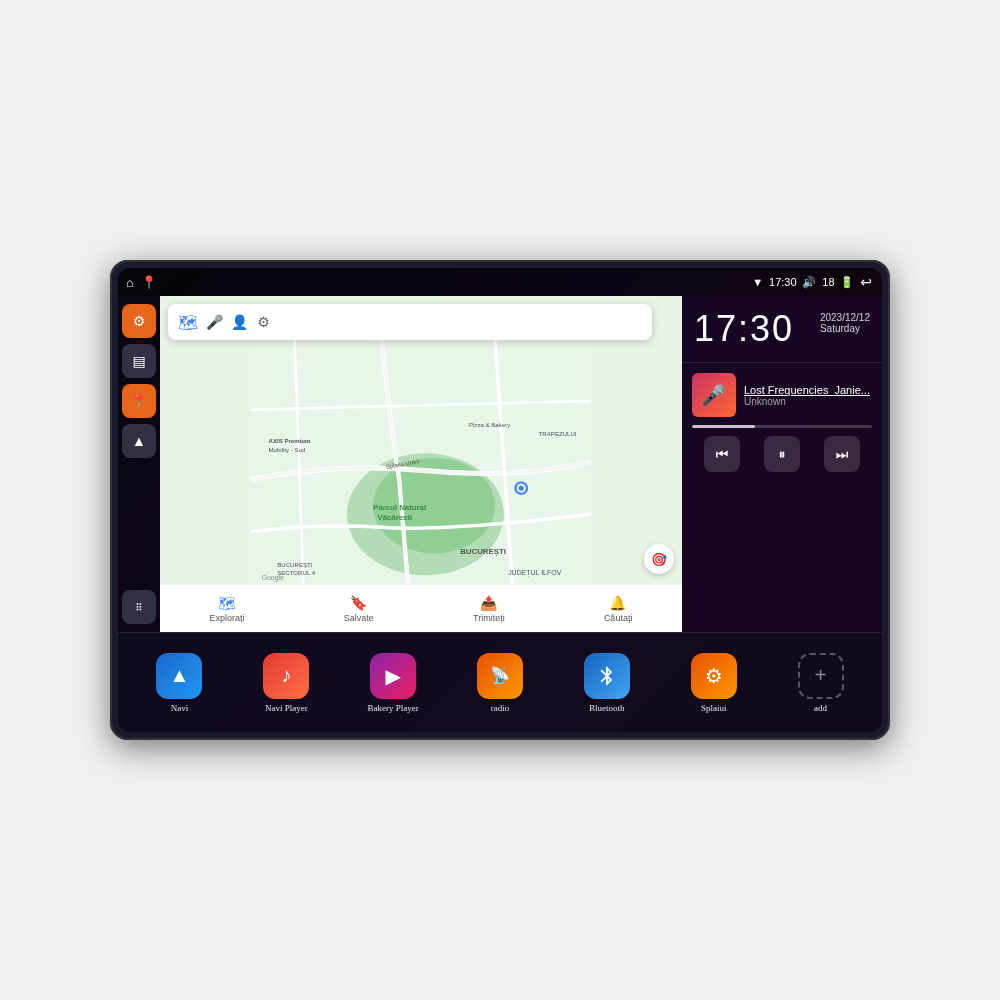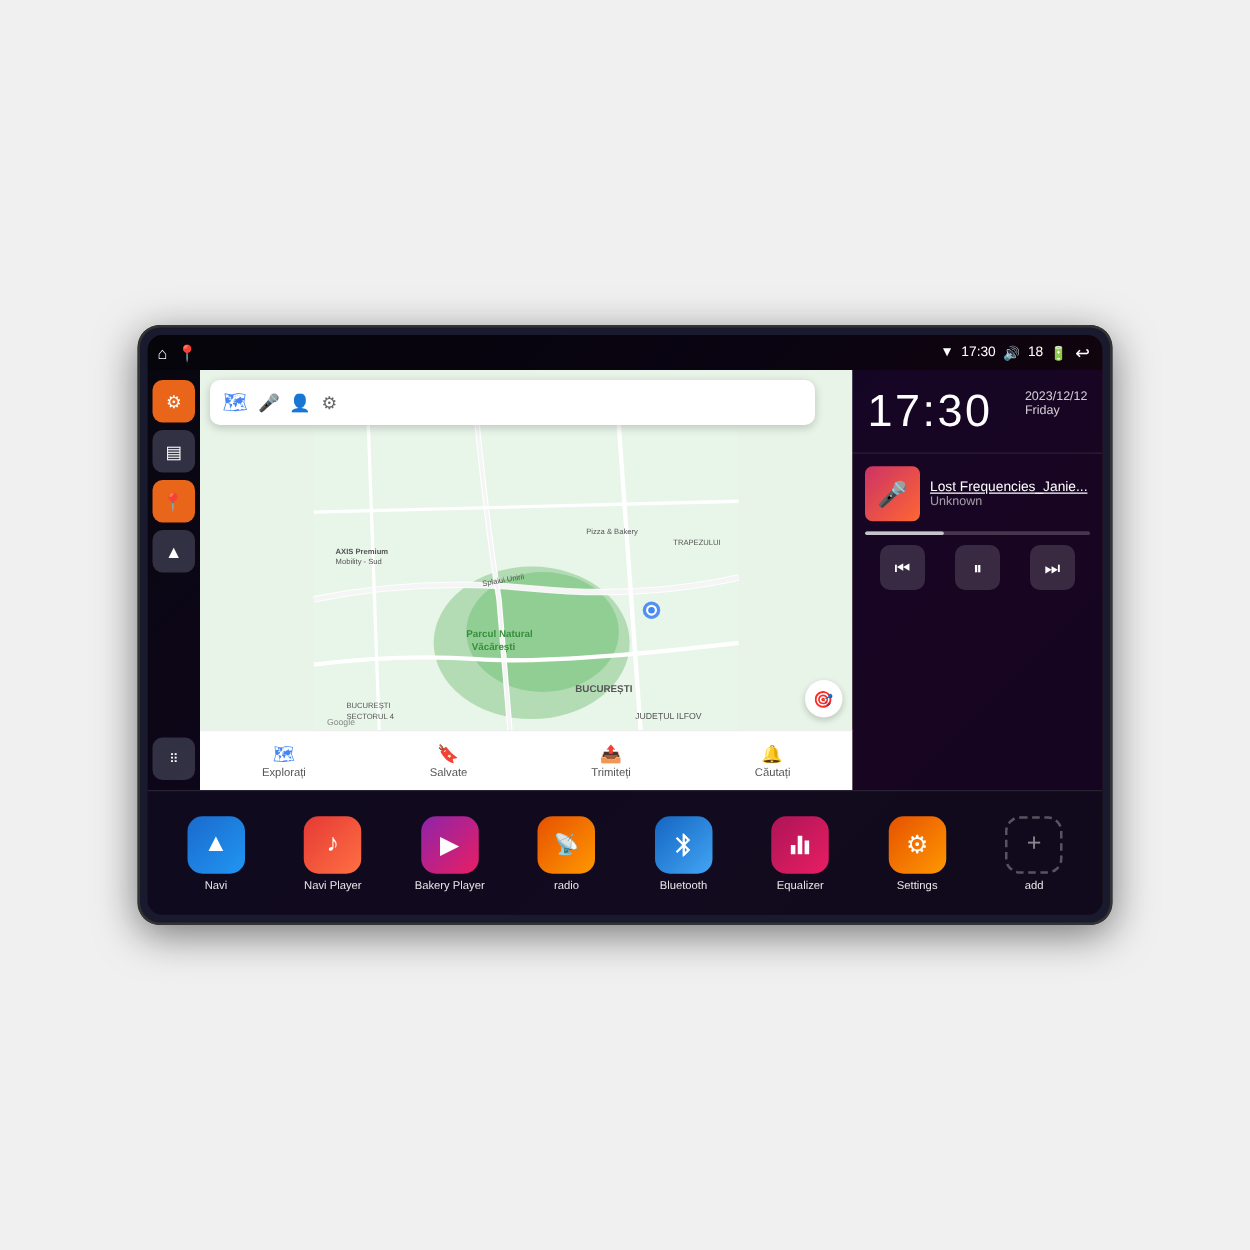--- a/index.html
+++ b/index.html
@@ -362,20 +362,21 @@
     .app-icon-add { 
       background: transparent; 
       border: 2px dashed rgba(255,255,255,0.3);
     }
 
     .app-label {
       color: rgba(255,255,255,0.9);
       font-size: 9px;
       text-align: center;
       white-space: nowrap;
+      font-family: Liberation Serif, serif;
     }
 
     .location-btn {
       position: absolute;
       right: 8px;
       bottom: 58px;
       width: 30px;
       height: 30px;
       background: white;
       border-radius: 50%;
@@ -513,21 +514,21 @@
           </div>
         </div>
       </div>
 
       <div class="right-panel">
 
         <div class="clock-widget">
           <div class="clock-time">17:30</div>
           <div class="clock-date">
             <div class="clock-date-line">2023/12/12</div>
-            <div class="clock-date-line">Friday</div>
+            <div class="clock-date-line">Saturday</div>
           </div>
         </div>
 
         <div class="music-widget">
           <div class="music-info-row">
             <div class="music-album-art">
               <span class="music-album-crowd">🎤</span>
             </div>
             <div class="music-track-info">
               <div class="music-track-name">Lost Frequencies_Janie...</div>
@@ -585,34 +586,26 @@
 
       <div class="app-item">
         <div class="app-icon app-icon-bluetooth">
           <svg width="22" height="22" viewBox="0 0 24 24" fill="white">
             <path d="M17.71 7.71L12 2h-1v7.59L6.41 5 5 6.41 10.59 12 5 17.59 6.41 19 11 14.41V22h1l5.71-5.71-4.3-4.29 4.3-4.29zM13 5.83l1.88 1.88L13 9.59V5.83zm1.88 10.46L13 18.17v-3.76l1.88 1.88z"></path>
           </svg>
         </div>
         <span class="app-label">Bluetooth</span>
       </div>
 
-      <div class="app-item">
-        <div class="app-icon app-icon-equalizer">
-          <svg width="22" height="22" viewBox="0 0 24 24" fill="white">
-            <path d="M10 20h4V4h-4v16zm-6 0h4v-8H4v8zm12-12v12h4V8h-4z"></path>
-          </svg>
-        </div>
-        <span class="app-label">Equalizer</span>
-      </div>
 
       <div class="app-item">
         <div class="app-icon app-icon-settings">
           <span style="color:white;font-size:20px;">⚙</span>
         </div>
-        <span class="app-label">Settings</span>
+        <span class="app-label">Splaiui</span>
       </div>
 
       <div class="app-item">
         <div class="app-icon app-icon-add">
           <span style="color:rgba(255,255,255,0.5);font-size:20px;">+</span>
         </div>
         <span class="app-label">add</span>
       </div>
 
     </div>

